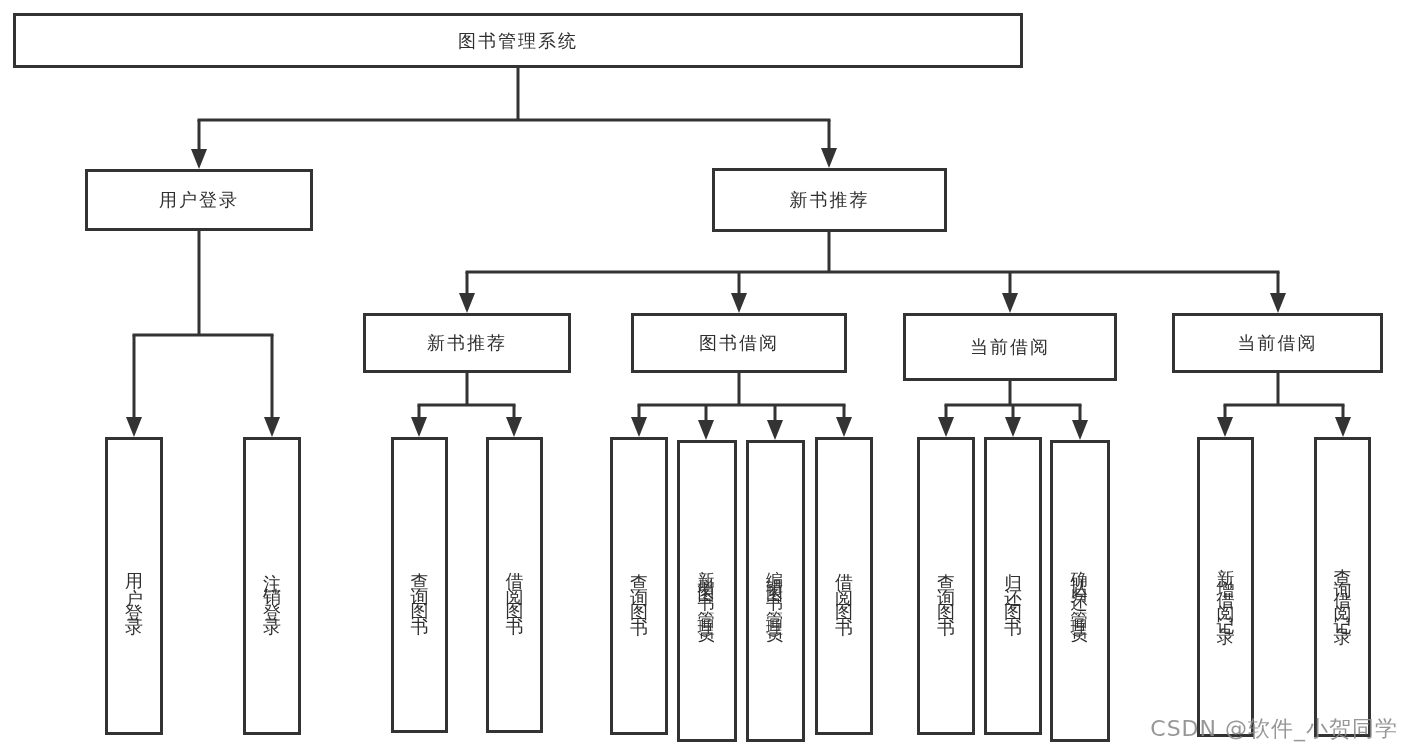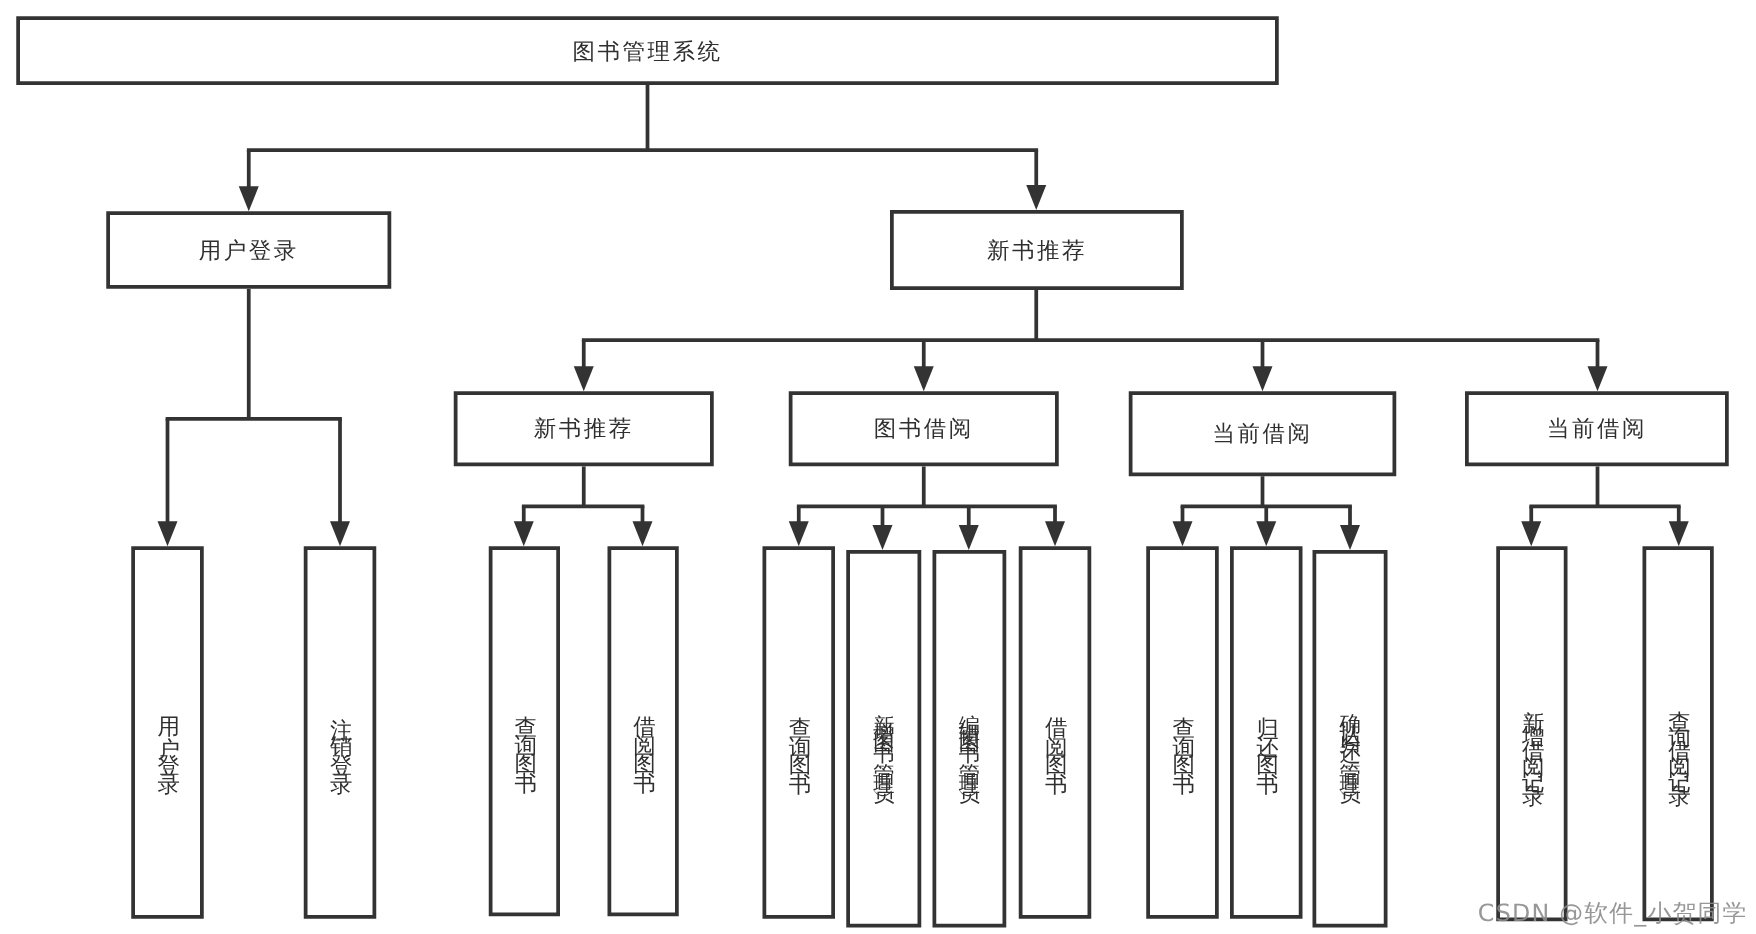--- a/index.html
+++ b/index.html
@@ -32,21 +32,21 @@
     letter-spacing: 15px;
     padding-top: 6px;
   }
   .leaf.med  { letter-spacing: 12px; padding-top: 5px; }
   .leaf.long { letter-spacing: 8px; font-size: 17px; padding-top: 4px; }
   .watermark {
     position: absolute;
     right: 7px;
     bottom: 3px;
     color: rgba(140,140,140,0.9);
-    font-size: 19px;
+    font-size: 22px;
     letter-spacing: 1px;
     white-space: nowrap;
     pointer-events: none;
   }
 </style>
 </head>
 <body>
 
 <div class="canvas">
 

